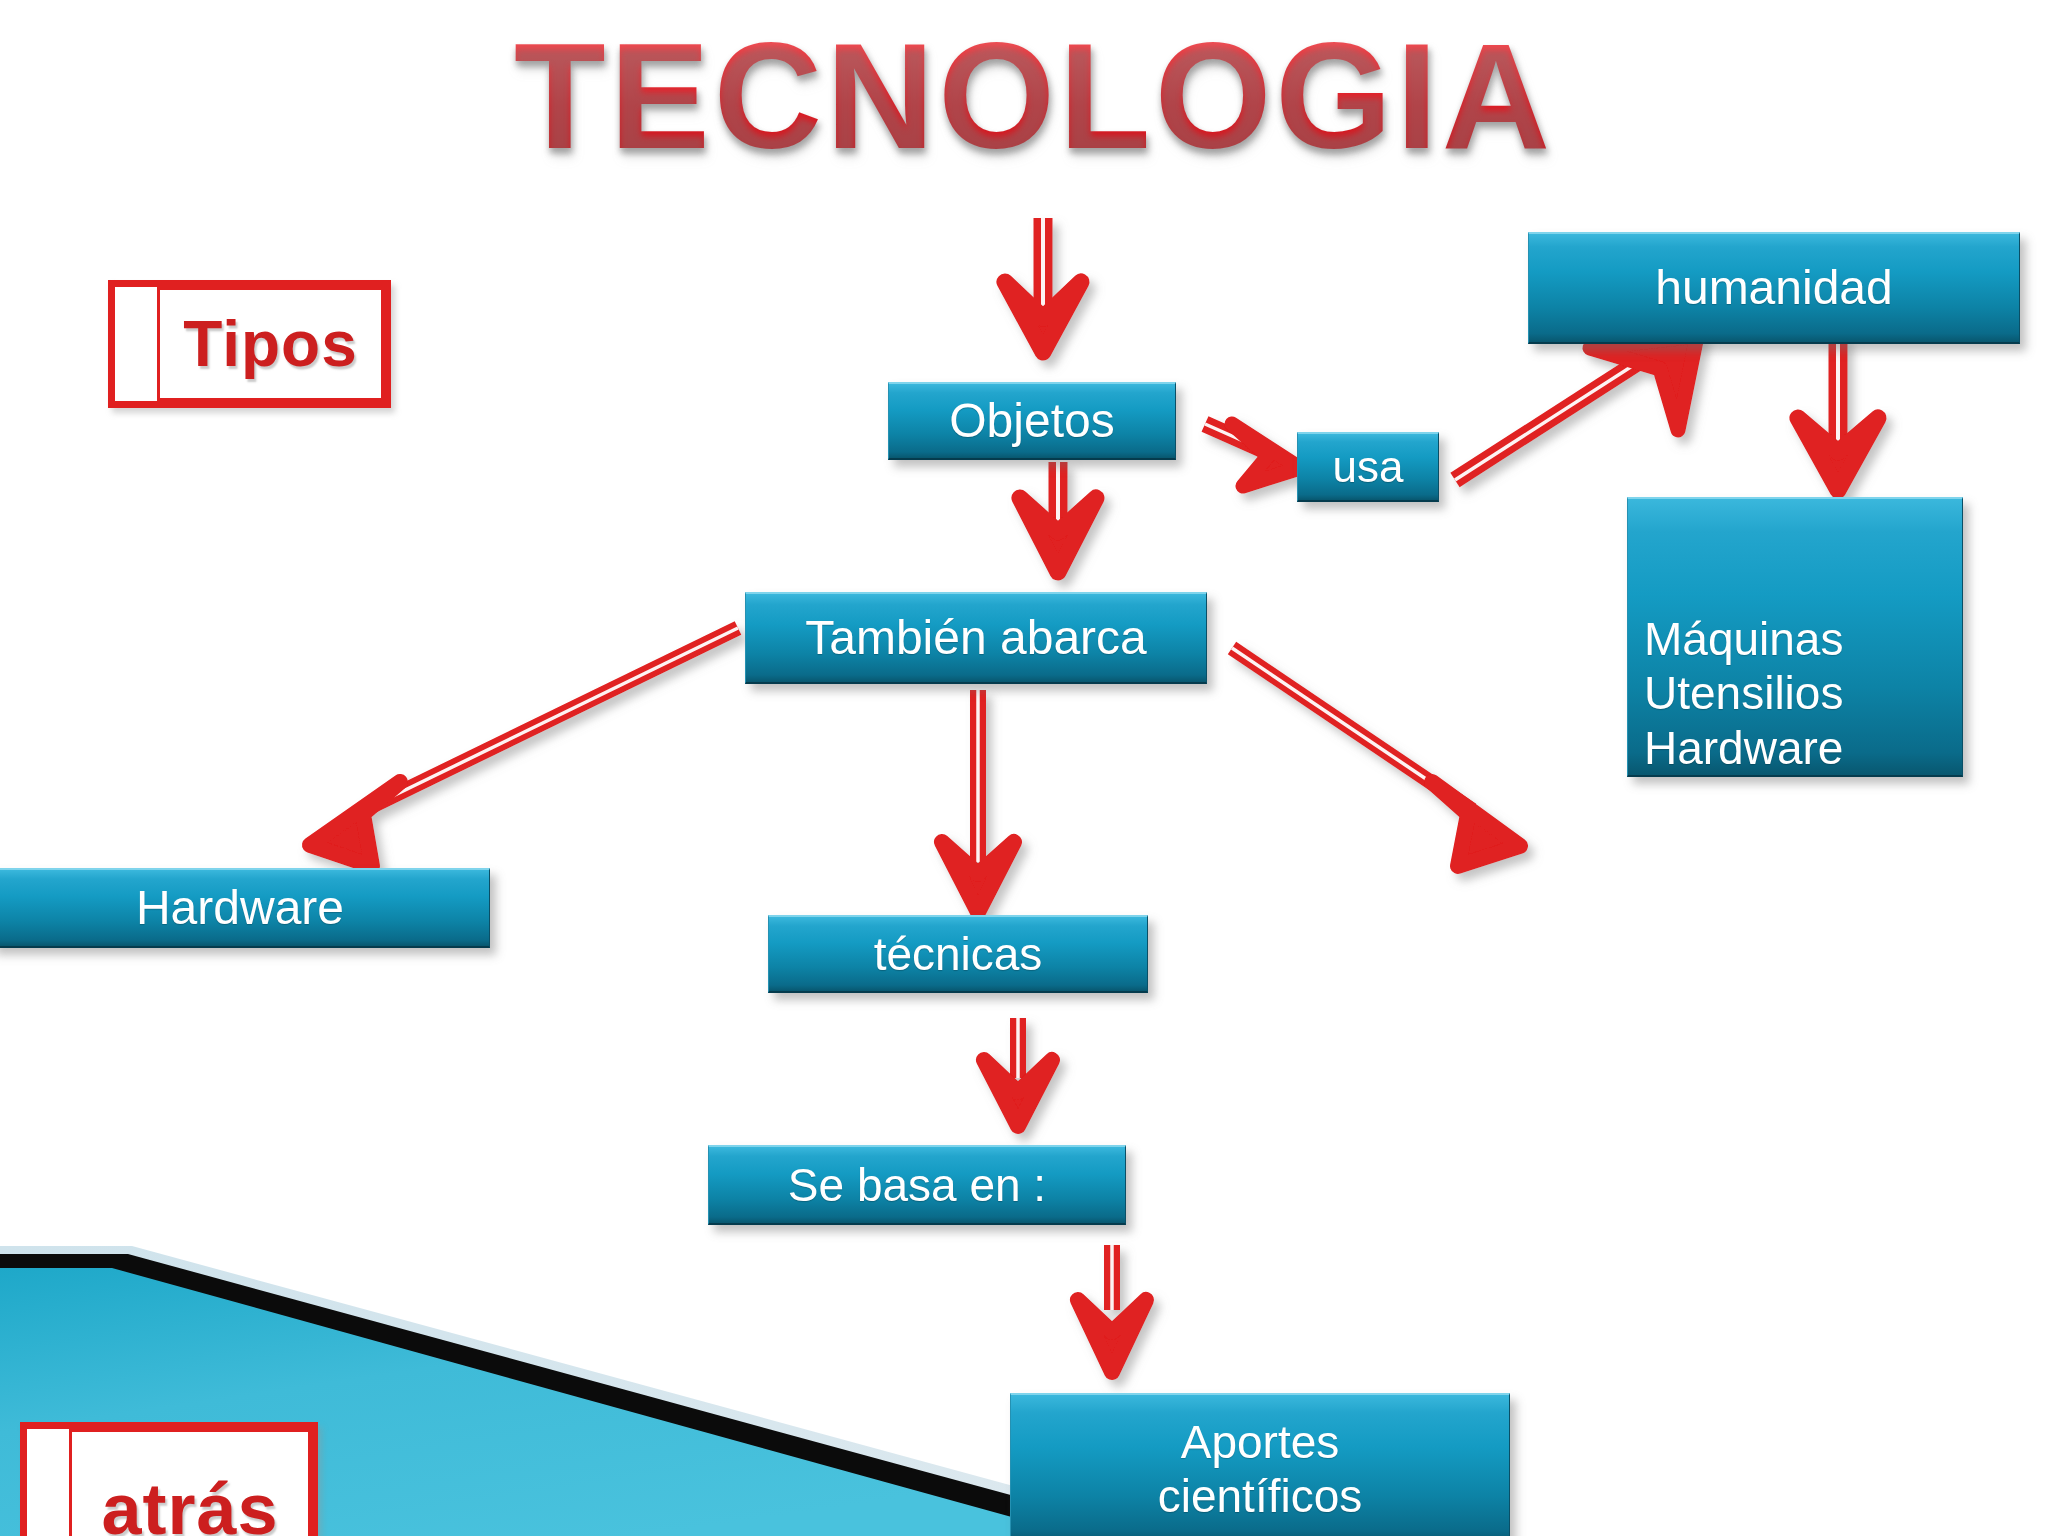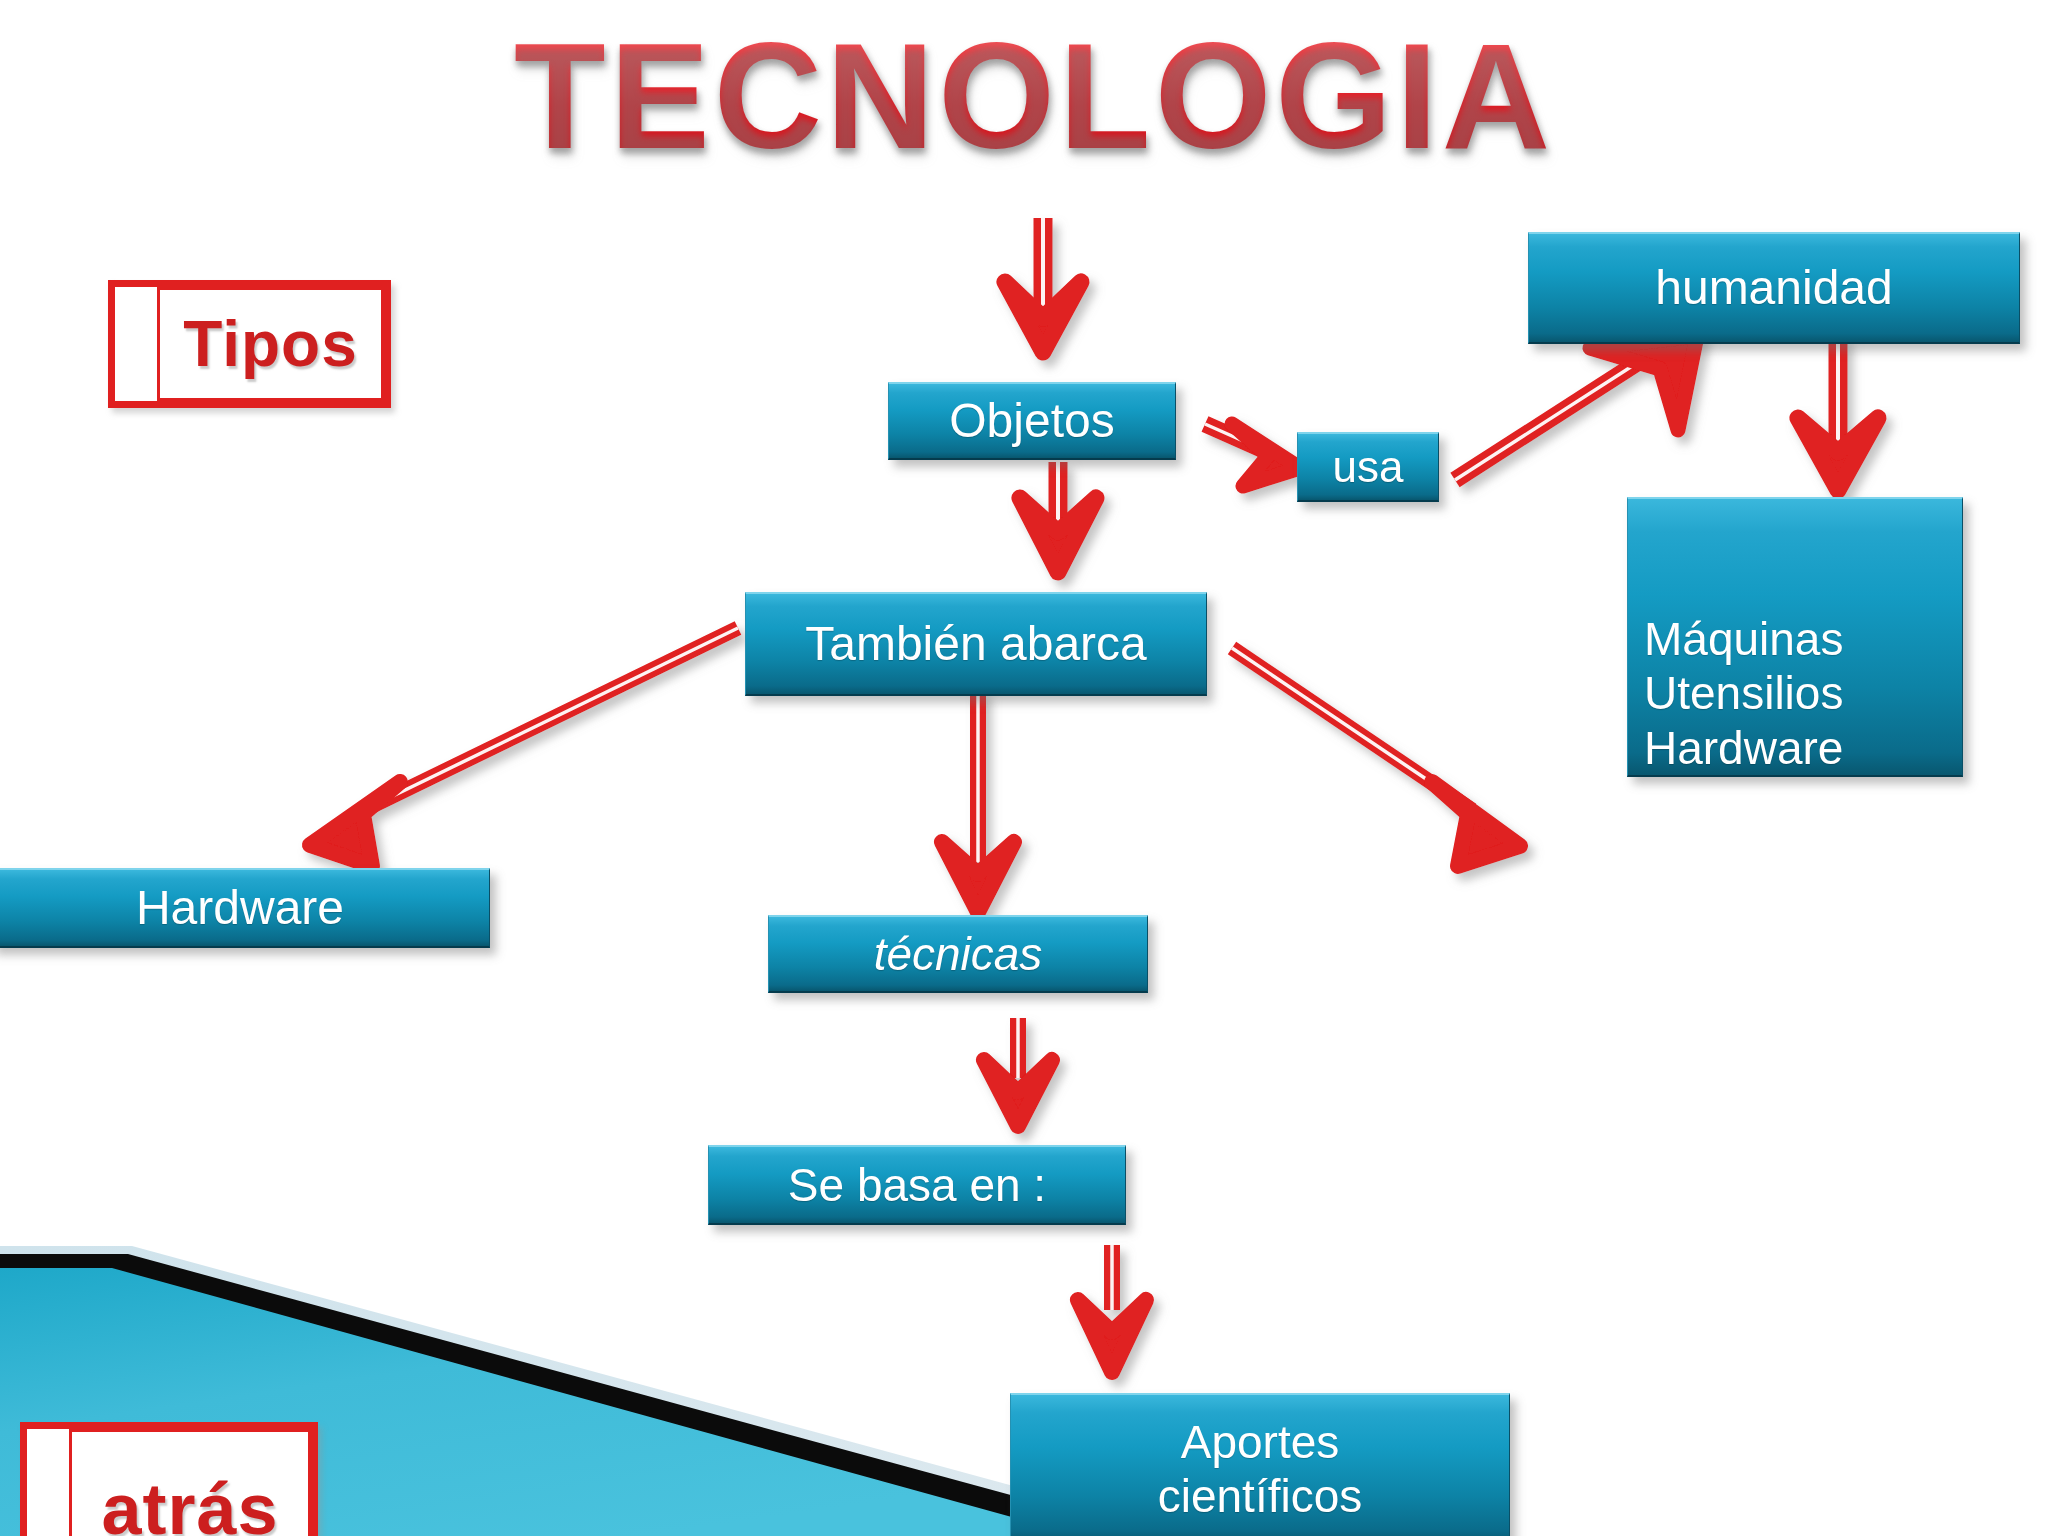--- a/index.html
+++ b/index.html
@@ -223,29 +223,29 @@
   <div class="tbox" style="left:1528px; top:232px; width:492px; height:112px; font-size:48px;text-align:center;">
     <span>humanidad</span>
   </div>
 
   <div class="tbox left-align" style="left:1627px; top:497px; width:336px; height:280px; font-size:46px; padding:14px 0 0 16px;">
     <span>Máquinas
 Utensilios
 Hardware</span>
   </div>
 
-  <div class="tbox" style="left:745px; top:592px; width:462px; height:104px; font-size:48px;">
+  <div class="tbox" style="left:745px; top:592px; width:462px; height:92px; font-size:48px;">
     <span>También abarca</span>
   </div>
 
   <div class="tbox" style="left:-10px; top:868px; width:500px; height:80px; font-size:48px;">
     <span>Hardware</span>
   </div>
 
-  <div class="tbox" style="left:768px; top:915px; width:380px; height:78px; font-size:46px;font-style:italic;">
+  <div class="tbox" style="left:768px; top:915px; width:380px; height:78px; font-size:46px;">
     <span>técnicas</span>
   </div>
 
 
   <div class="tbox" style="left:708px; top:1145px; width:418px; height:80px; font-size:46px;">
     <span>Se basa en :</span>
   </div>
 
   <div class="tbox" style="left:1010px; top:1393px; width:500px; height:152px; font-size:46px;">
     <span>Aportes

